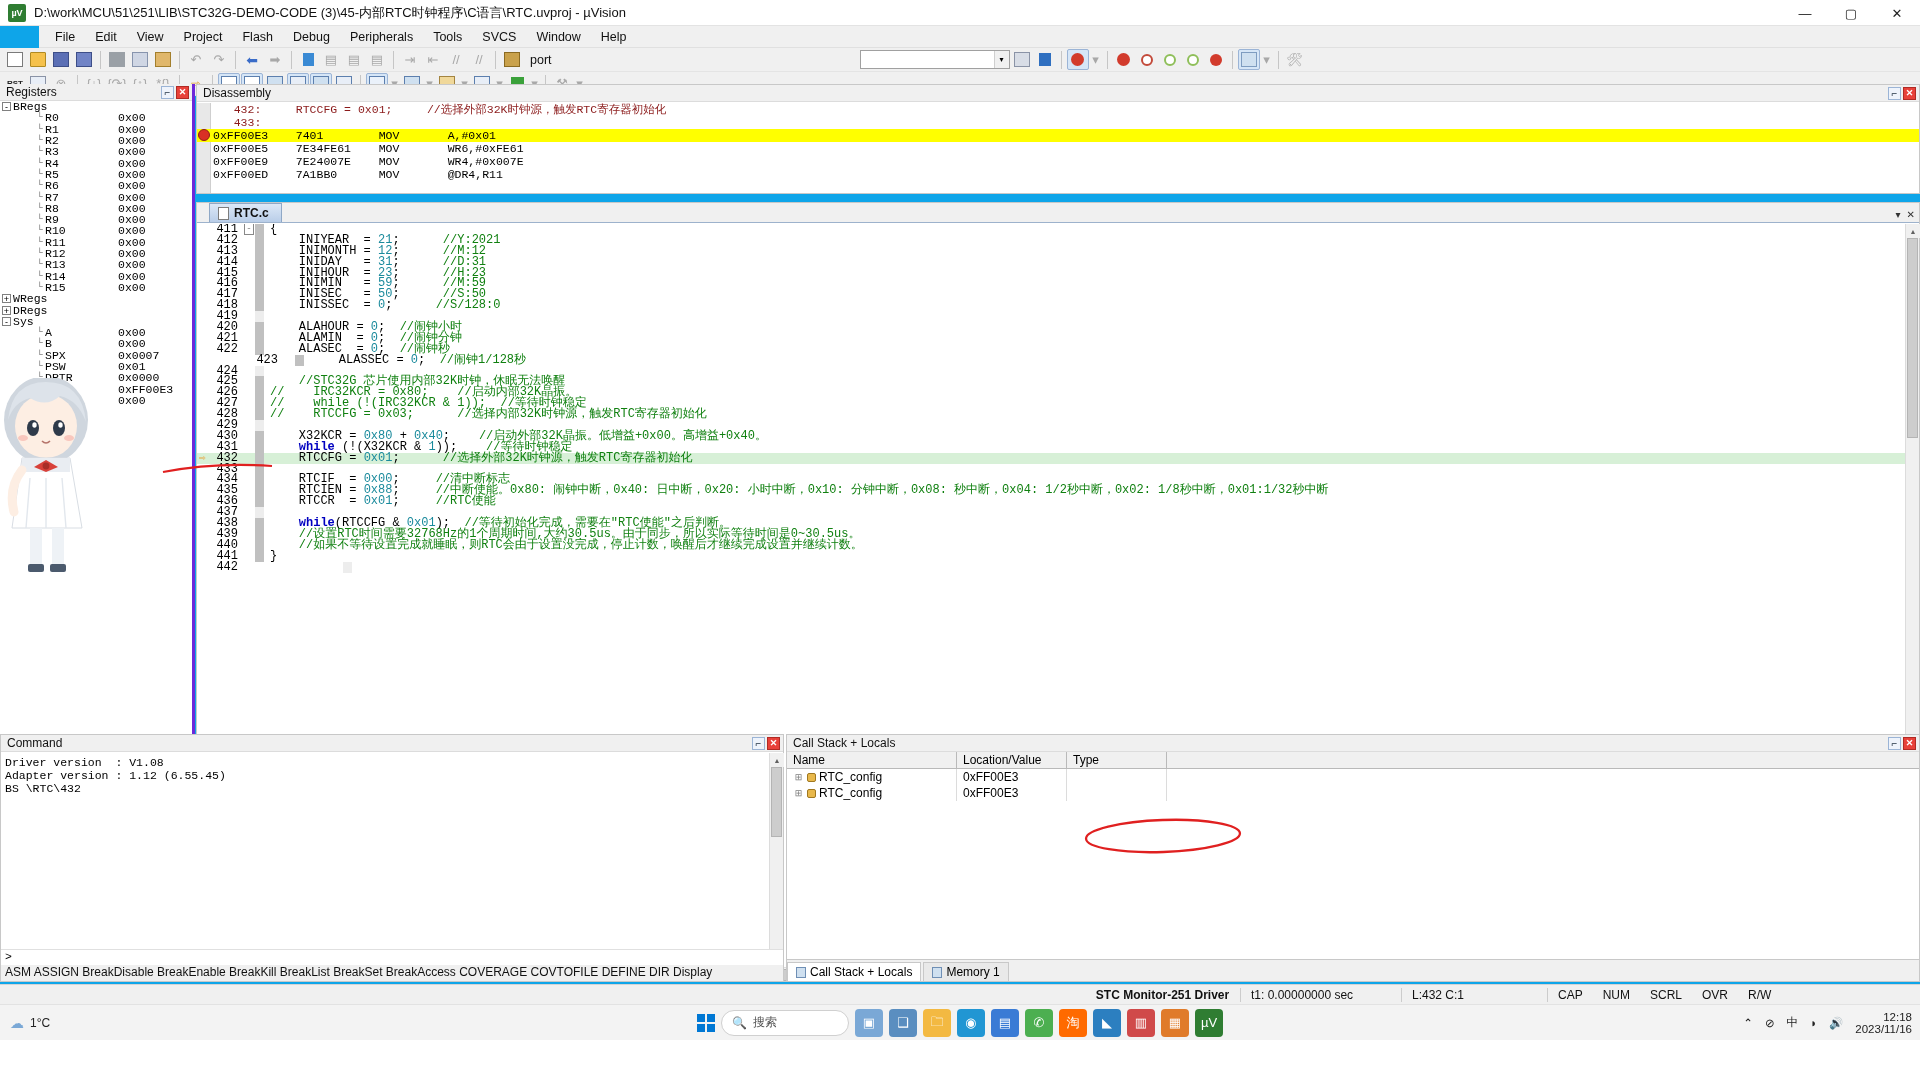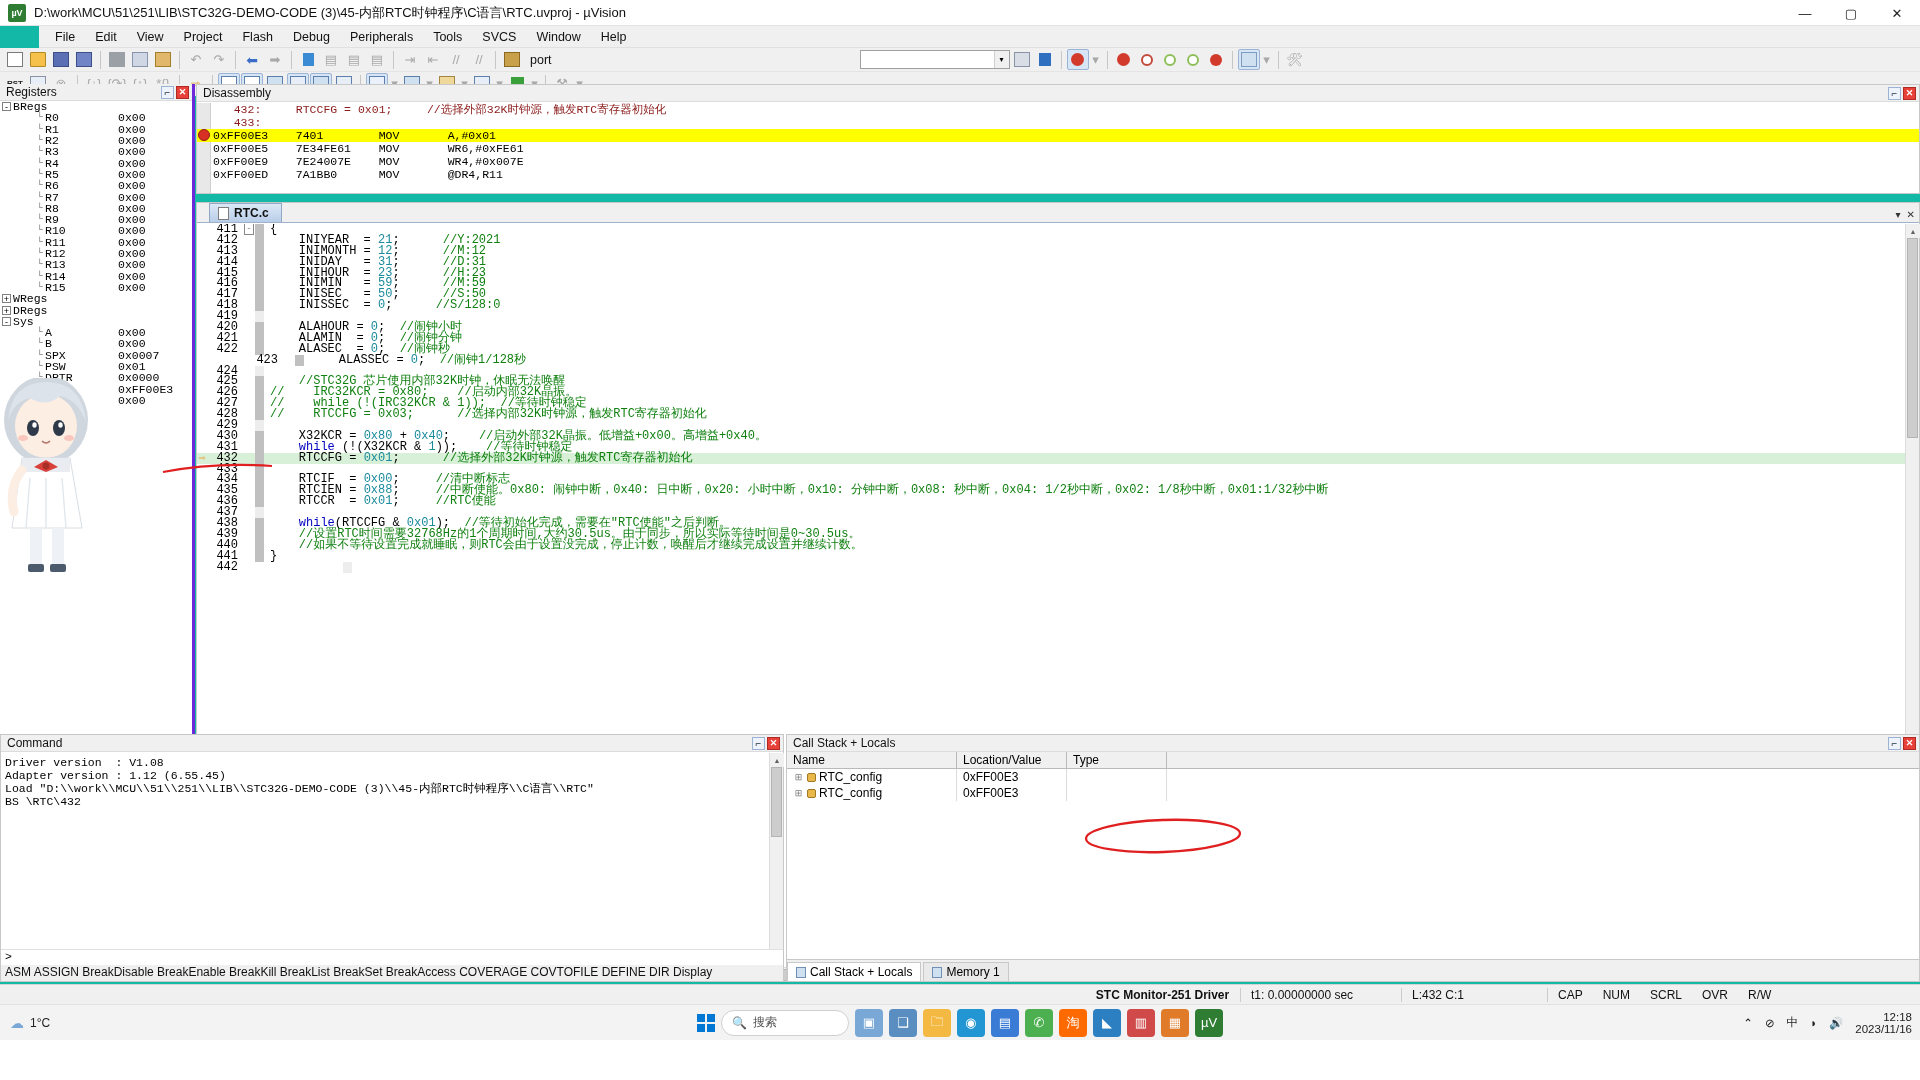--- a/index.html
+++ b/index.html
@@ -3,21 +3,21 @@
 <meta charset="utf-8">
 <style>
   * { box-sizing: border-box; margin:0; padding:0; }
   html,body { width:1920px; height:1080px; overflow:hidden; }
   body {
     font-family: "Liberation Sans", sans-serif;
     font-size: 13px;
     background:#ffffff;
     -webkit-font-smoothing: none;
   }
-  #app { position:relative; width:1920px; height:1040px; background:#14b8a6; }
+  #app { position:relative; width:1920px; height:1040px; background:#0ea5e9; }
 
   
   .titlebar {
     height:26px; background:#ffffff; display:flex; align-items:center;
     border-bottom:1px solid #e3e3e3; position:relative;
   }
   .logo {
     width:18px;height:18px;margin-left:8px;margin-right:8px;background:#2f7d32;
     border-radius:2px; color:#fff; font-size:9px; font-weight:bold;
     display:flex;align-items:center;justify-content:center; font-family:"Liberation Sans",sans-serif;
@@ -122,21 +122,21 @@
   .ed-tab .fileicon{ width:11px;height:13px;background:#fff;border:1px solid #7d7d7d;position:relative;}
   .ed-tabtools{ position:absolute;right:4px;bottom:2px;display:flex;gap:6px;align-items:center;color:#333;font-size:10px;}
   .code { position:absolute; top:21px; left:0; right:14px; bottom:14px; overflow:hidden;
           font-family:"Liberation Mono", monospace; font-size:12px; background:#fff;}
   .cl { height:10.9px; line-height:10.9px; white-space:pre; display:flex; }
   .gut { width:46px; text-align:right; padding-right:5px; color:#000; }
   .fold { width:12px; color:#808080; text-align:center; font-size:9px; }
   .marg { width:9px; background:#c0c0c0; }
   .marg.none { background:#ededed; }
   .txt { padding-left:6px; color:#000; }
-  .kw { color:#0000c0; font-weight:normal; }
+  .kw { color:#0000c0; font-weight:bold; }
   .num { color:#1a8a9c; }
   .cmt { color:#108010; }
   .cl.current { background:#d7f0d7; }
   .cur-arrow { position:absolute; left:2px; width:12px; height:11px; color:#e8a33d; font-size:11px;}
 
   .ed-scroll-v { position:absolute; right:0; top:21px; bottom:14px; width:14px; background:#f0f0f0;
                  border-left:1px solid #dcdcdc;}
   .ed-scroll-h { position:absolute; left:0; right:14px; bottom:0; height:14px; background:#f0f0f0;
                  border-top:1px solid #dcdcdc;}
   .sb-thumb { background:#cdcdcd; border:1px solid #b4b4b4; }
@@ -676,21 +676,20 @@
       <div class="panel-title">
         <span>Command</span>
         <span class="tools">
           <span class="pin">⌐</span>
           <span class="xbtn">✕</span>
         </span>
       </div>
       <div class="cmd-body" id="cmd-body">
           <div class="cmd-line">Driver version  : V1.08</div>
           <div class="cmd-line">Adapter version : 1.12 (6.55.45)</div>
-          <div class="cmd-line">Load "D:\\work\\MCU\\51\\251\\LIB\\STC32G-DEMO-CODE (3)\\45-内部RTC时钟程序\\C语言\\RTC"</div>
           <div class="cmd-line">BS \RTC\432</div>
         </div>
       <div style="position:absolute;right:0;top:18px;bottom:32px;width:14px;background:#f0f0f0;border-left:1px solid #dcdcdc;">
         <div class="sb-arrow">▲</div>
         <div class="sb-thumb" style="height:70px;margin:0 1px;"></div>
       </div>
       <div class="cmd-input">
         <span>&gt;</span>
       </div>
       <div class="cmd-hints">ASM  ASSIGN  BreakDisable  BreakEnable  BreakKill  BreakList  BreakSet  BreakAccess  COVERAGE  COVTOFILE  DEFINE  DIR  Display</div>

